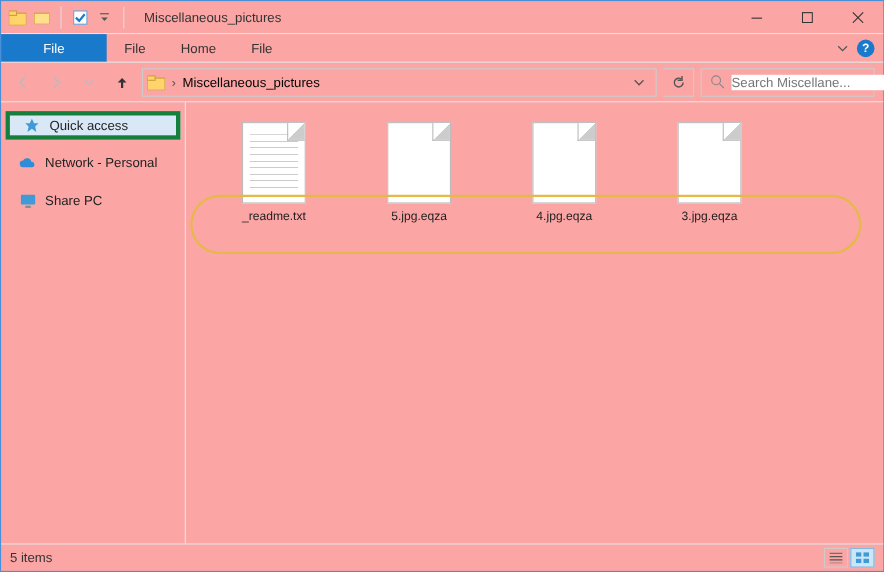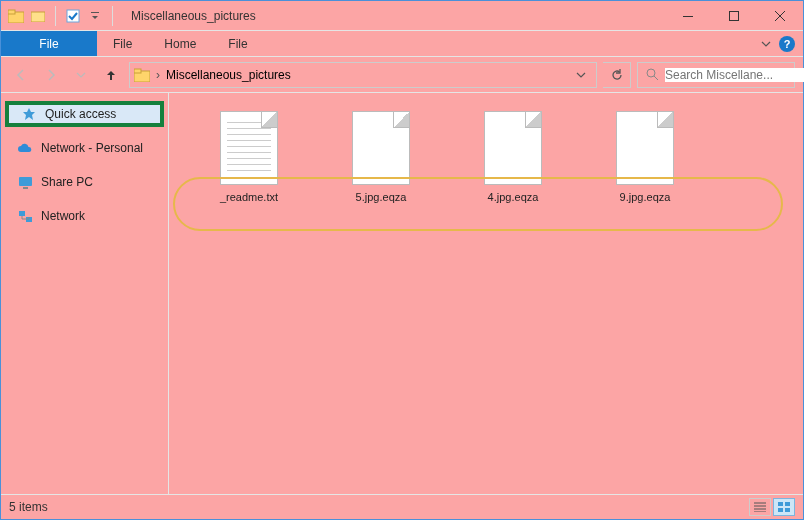--- a/index.html
+++ b/index.html
@@ -205,32 +205,20 @@
       <div class="side-item">
         <span class="side-icon">
           <svg width="15" height="13">
               <rect x="1" y="1" width="13" height="9" fill="#3f9bd8" rx="1"></rect>
               <rect x="5" y="11" width="5" height="2" fill="#888"></rect>
             </svg>
         </span>
         <span>Share PC</span>
       </div>
       <div class="side-spacer"></div>
-      <div class="side-item">
-        <span class="side-icon">
-          <svg width="15" height="13">
-              <rect x="1" y="1" width="6" height="5" fill="#3f9bd8"></rect>
-              <rect x="8" y="7" width="6" height="5" fill="#3f9bd8"></rect>
-              <line x1="4" y1="6" x2="4" y2="9" stroke="#888"></line>
-              <line x1="4" y1="9" x2="11" y2="9" stroke="#888"></line>
-              <line x1="11" y1="9" x2="11" y2="7" stroke="#888"></line>
-            </svg>
-        </span>
-        <span>Network</span>
-      </div>
     </div>
 
     <div class="content">
       <div class="files" id="files-row">
           <div class="file">
             <div class="thumb text">
               <div class="fold"></div>
             </div>
             <div class="flabel">_readme.txt</div>
           </div>
@@ -243,21 +231,21 @@
           <div class="file">
             <div class="thumb">
               <div class="fold"></div>
             </div>
             <div class="flabel">4.jpg.eqza</div>
           </div>
           <div class="file">
             <div class="thumb">
               <div class="fold"></div>
             </div>
-            <div class="flabel">9.jpg.eqza</div>
+            <div class="flabel">3.jpg.eqza</div>
           </div>
         </div>
       <div class="highlight-oval"></div>
     </div>
   </div>
 
   <div class="statusbar">
     <span>5 items</span>
     <div class="view-toggles">
       <div class="vt">

